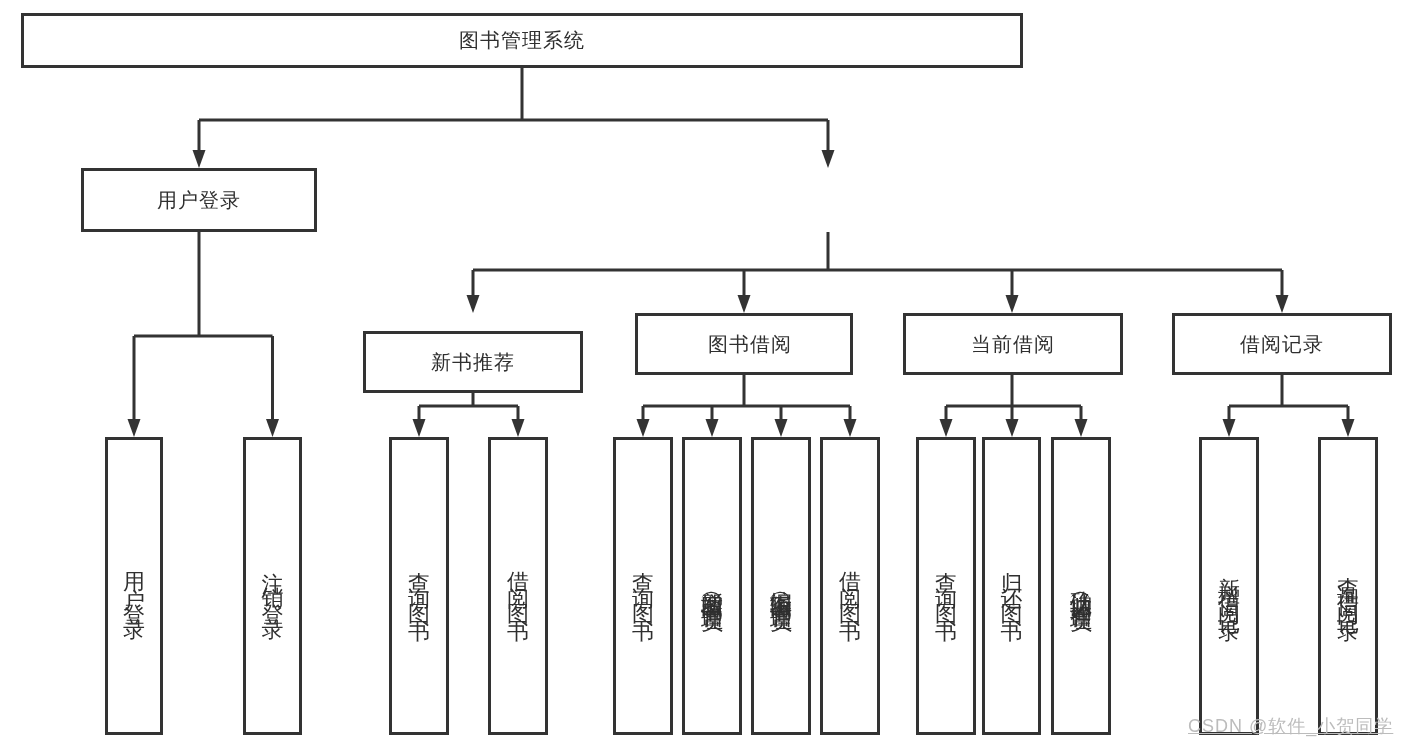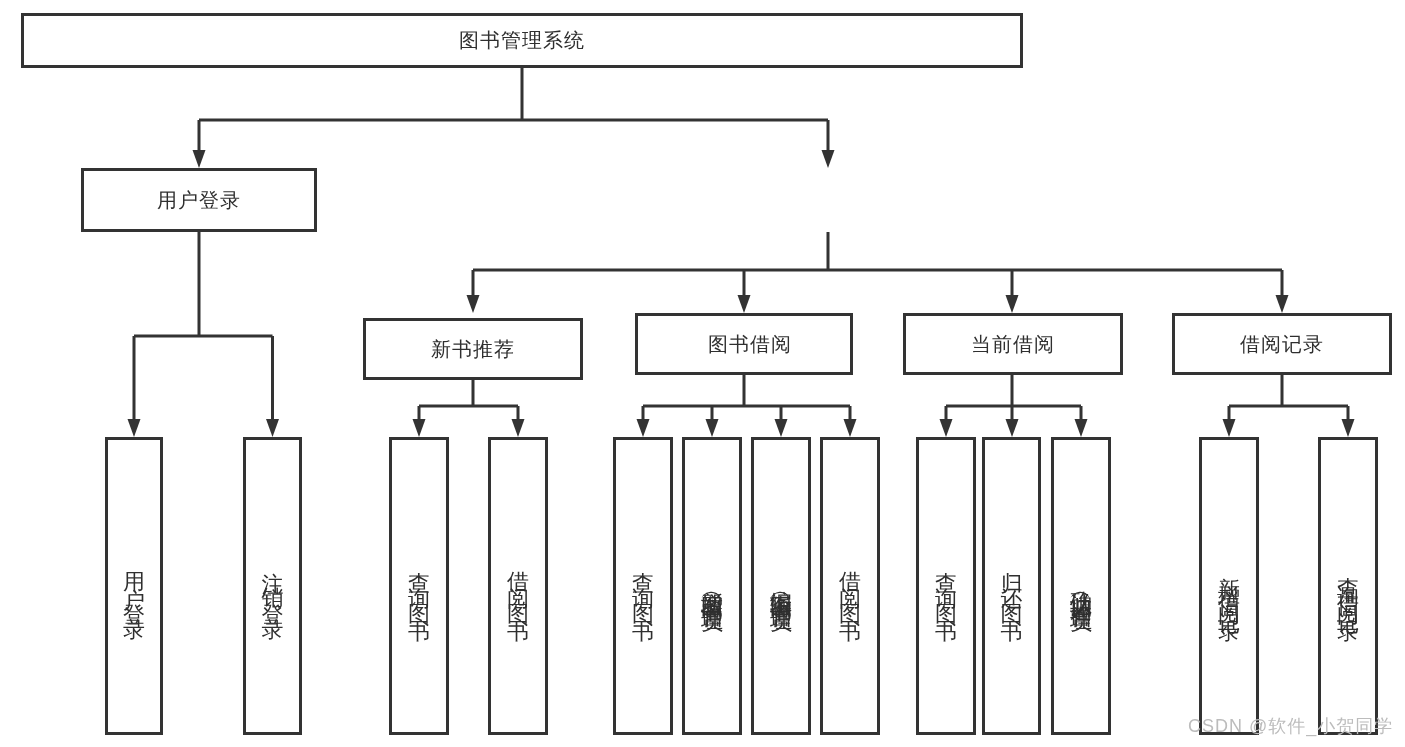--- a/index.html
+++ b/index.html
@@ -50,20 +50,21 @@
   }
   .watermark {
     position: absolute;
     left: 1188px;
     top: 714px;
     font-size: 18px;
     letter-spacing: 1px;
     color: var(--watermark);
     white-space: nowrap;
     z-index: 2;
+    text-decoration: underline;
   }
 </style>
 </head>
 <body>
 
 <div class="canvas">
 
   <svg class="connectors" viewBox="0 0 1405 747" xmlns="http://www.w3.org/2000/svg">
     <path fill="none" stroke="#333333" stroke-width="3" d="
       M522 68 V120 M199 120 H828 M199 120 V152 M828 120 V152
@@ -93,21 +94,21 @@
       <polygon points="1074.5,419 1087.5,419 1081,437"></polygon>
       <polygon points="1222.5,419 1235.5,419 1229,437"></polygon>
       <polygon points="1341.5,419 1354.5,419 1348,437"></polygon>
     </g>
   </svg>
 
   <div class="node node-h" style="left:21px; top:13px; width:1002px; height:55px;">图书管理系统</div>
 
   <div class="node node-h" style="left:81px; top:168px; width:236px; height:64px;">用户登录</div>
 
-  <div class="node node-h" style="left:363px; top:318px; width:220px; height:62px;">新书推荐</div>
+  <div class="node node-h" style="left:363px; top:331px; width:220px; height:62px;">新书推荐</div>
   <div class="node node-h" style="left:635px; top:313px; width:218px; height:62px;padding-left:12px;">图书借阅</div>
   <div class="node node-h" style="left:903px; top:313px; width:220px; height:62px;">当前借阅</div>
   <div class="node node-h" style="left:1172px; top:313px; width:220px; height:62px;">借阅记录</div>
 
   <div class="node node-v" style="left:105px; top:437px; width:58px; height:298px;">
     <span class="v-label" style="letter-spacing: 16px;">用户登录</span>
   </div>
   <div class="node node-v" style="left:243px; top:437px; width:59px; height:298px;">
     <span class="v-label" style="letter-spacing: 16px;">注销登录</span>
   </div>

